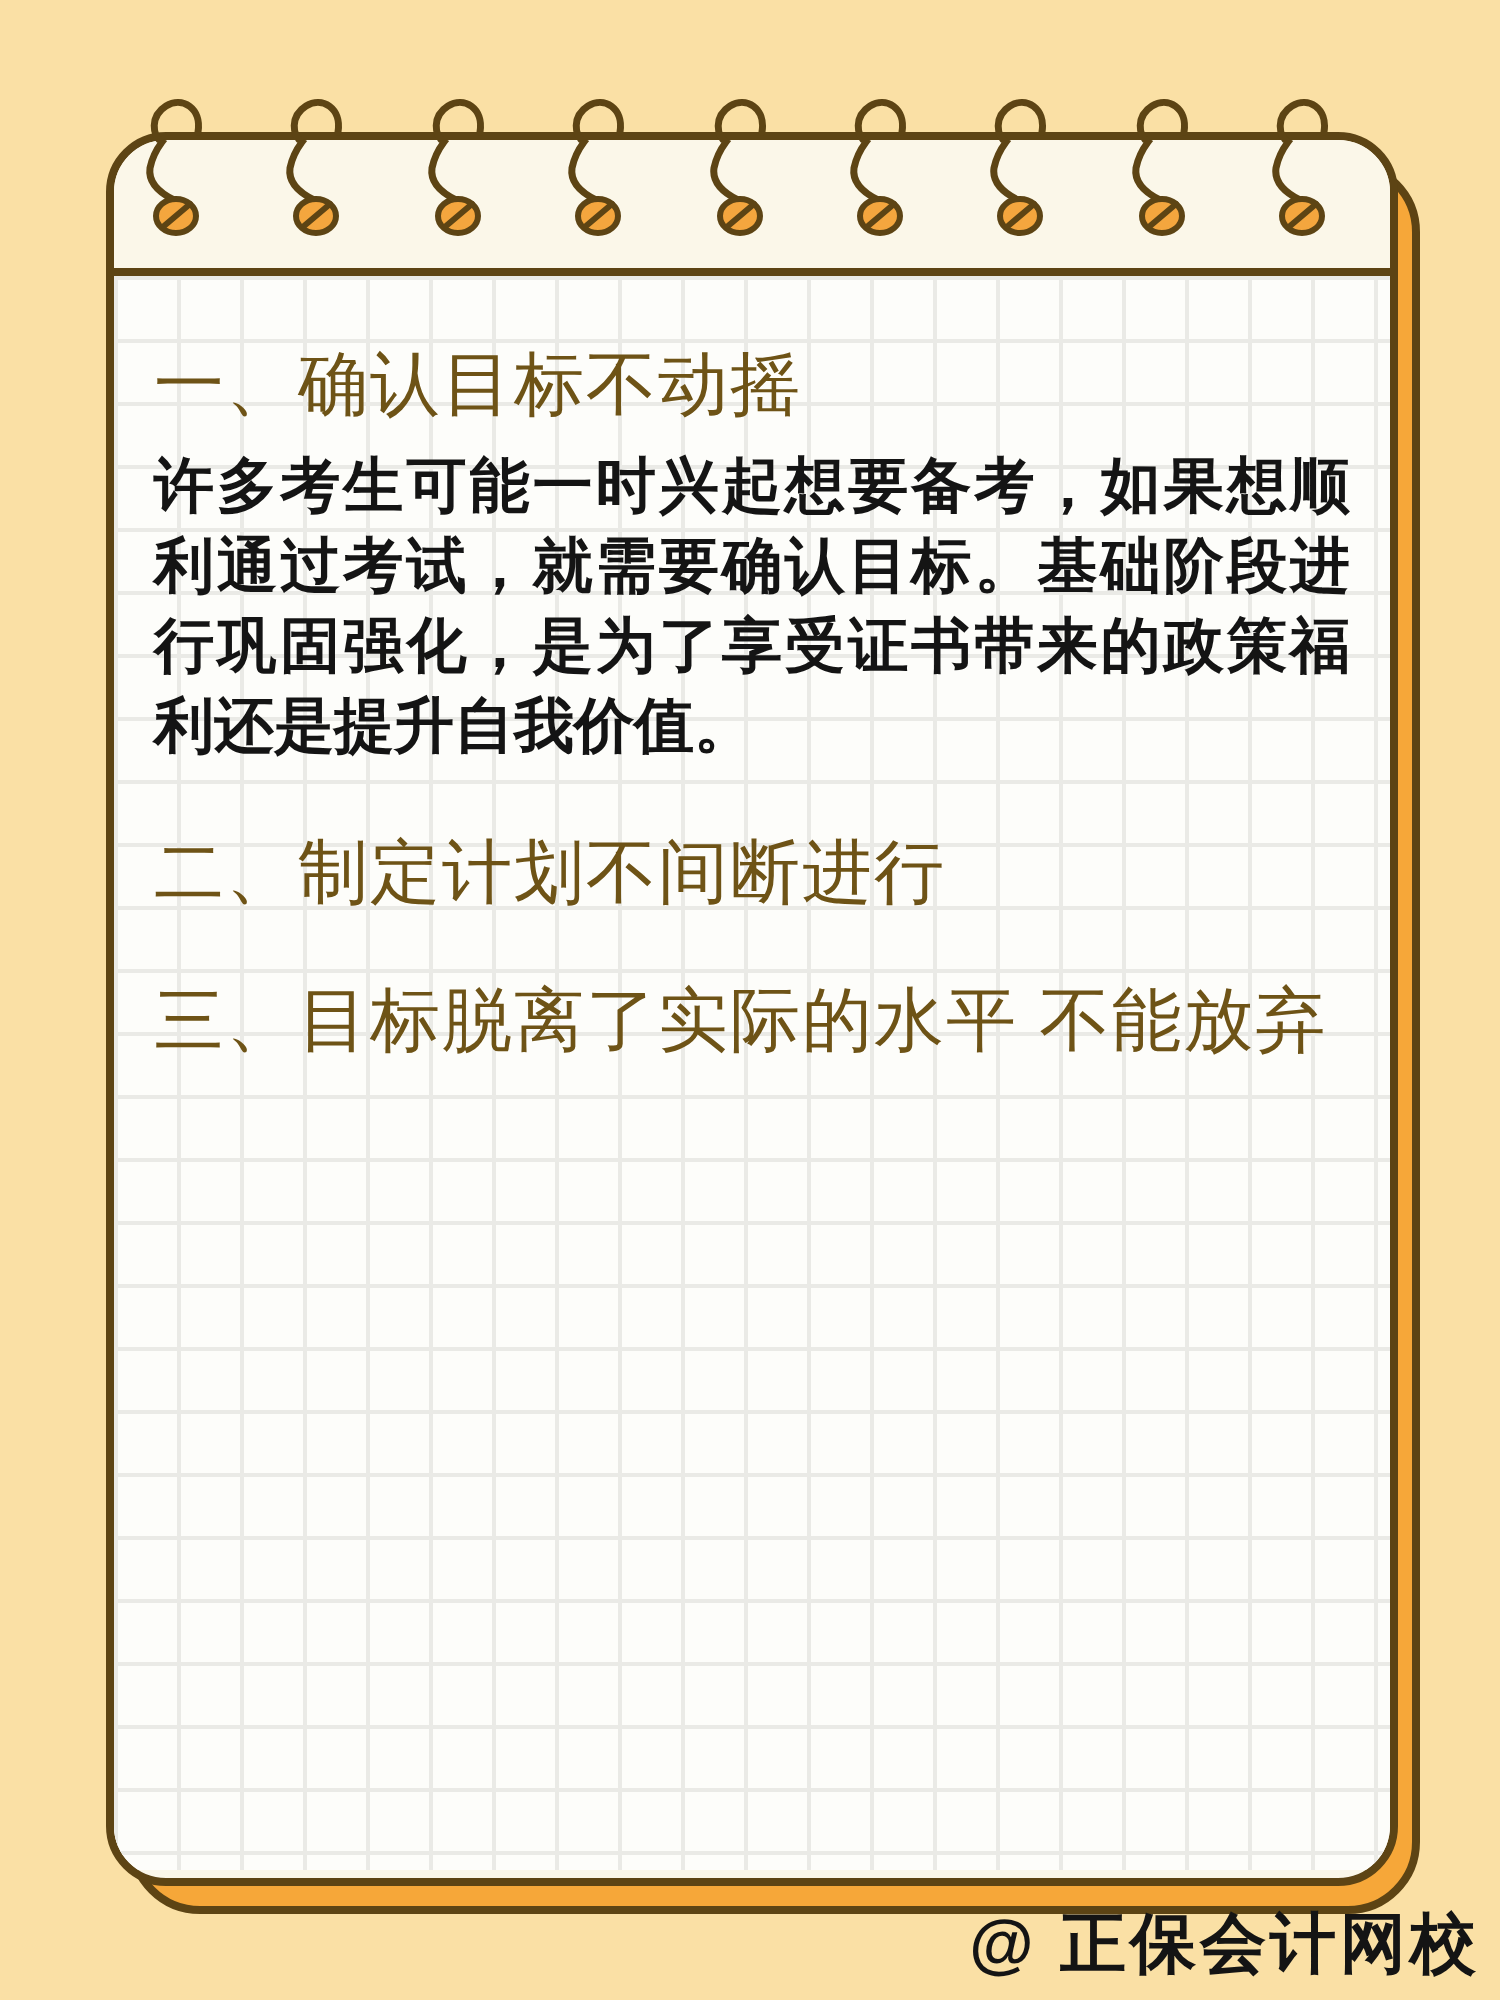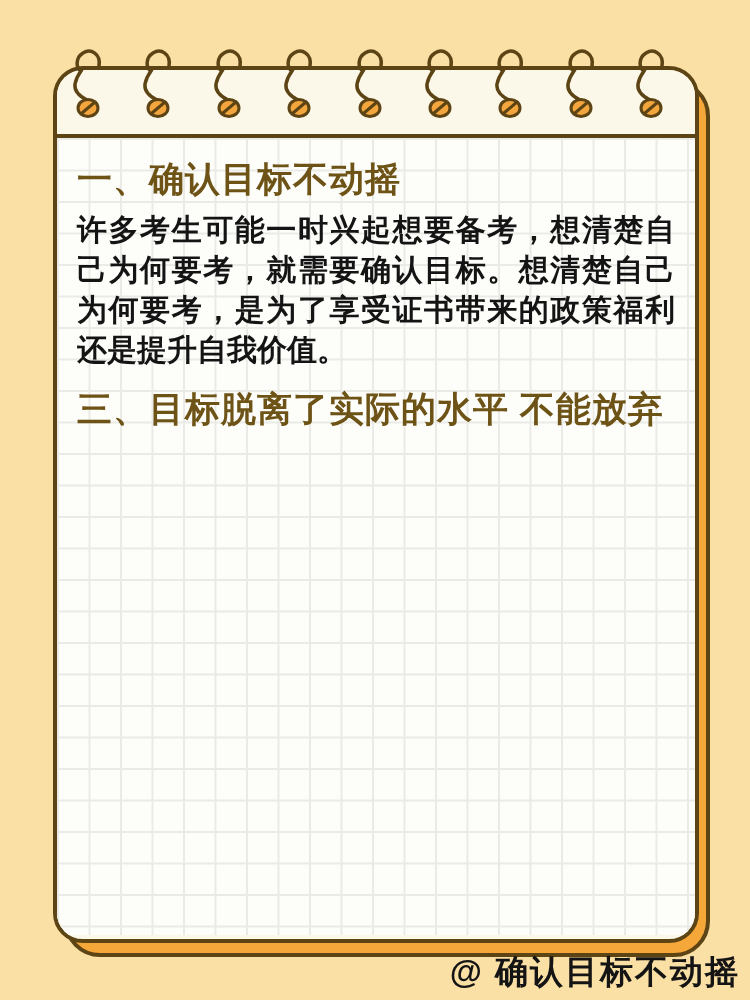--- a/index.html
+++ b/index.html
@@ -25,22 +25,22 @@
   .pad-header{height:68px;background:var(--card);border-bottom:4px solid var(--border);}
   .pad-body{
     position:relative;height:797px;padding:2px 20px;overflow:hidden;
     background-color:var(--body);
     background-image:
       linear-gradient(to right, var(--grid) 2px, transparent 2px),
       linear-gradient(to bottom, var(--grid) 2px, transparent 2px);
     background-size:31.5px 31.5px;
   }
   .sec-h{
-    font-size:35px;line-height:42px;font-weight:700;color:var(--heading);
-    margin:18px 0 0;letter-spacing:1px;
+    font-size:35px;line-height:42px;font-weight:400;color:var(--heading);
+    margin:32px 0 0;letter-spacing:1px;
   }
   .sec-p{
     font-size:30px;line-height:40px;font-weight:bold;color:var(--text);
     margin:10px 0 0;text-align:justify;line-break:anywhere;overflow-wrap:anywhere;
   }
   .rings{position:absolute;left:0;top:0;width:750px;height:130px;pointer-events:none;}
   .footer{
     position:absolute;top:950px;right:10px;
     font-size:33px;font-weight:900;color:var(--text);letter-spacing:2px;white-space:nowrap;
   }
@@ -50,22 +50,23 @@
 
 <div class="stage">
 
   <div class="pad-shadow"></div>
 
   <div class="pad">
     <div class="pad-header"></div>
     <div class="pad-body">
 
       <h2 class="sec-h">一、确认目标不动摇</h2>
-      <p class="sec-p">许多考生可能一时兴起想要备考，想清楚自己为何要考，就需要确认目标。想清楚自己为何要考，是为了享受证书带来的政策福利还是提升自我价值。</p>
+      <p class="sec-p">许多考生可能一时兴起想要备考，如果想顺利通过考试，就需要确认目标。基础阶段进行巩固强化，是为了享受证书带来的政策福利还是提升自我价值。</p>
 
+      <h2 class="sec-h">二、制定计划不间断进行</h2>
 
       <h2 class="sec-h">三、目标脱离了实际的水平 不能放弃</h2>
 
     </div>
   </div>
 
   <div class="rings" id="rings">
       <svg width="44" height="72" viewBox="0 0 44 72" style="position:absolute;top:46px;overflow:visible;left:66px">
         <path d="M 33 20 C 35 8 25 2 17 7 C 9 12 10 22 15 25 C 12 29 10 33 9 38 C 8 45 13 50 21 54" fill="none" stroke="#5D4414" stroke-width="3.5" stroke-linecap="round"></path>
         <ellipse cx="22" cy="62" rx="10" ry="8.5" fill="#F4A63E" stroke="#5D4414" stroke-width="3"></ellipse>
@@ -106,15 +107,15 @@
         <ellipse cx="22" cy="62" rx="10" ry="8.5" fill="#F4A63E" stroke="#5D4414" stroke-width="3"></ellipse>
         <line x1="16" y1="67" x2="29" y2="56" stroke="#5D4414" stroke-width="3" stroke-linecap="round"></line>
       </svg>
       <svg width="44" height="72" viewBox="0 0 44 72" style="position:absolute;top:46px;overflow:visible;left:629px">
         <path d="M 33 20 C 35 8 25 2 17 7 C 9 12 10 22 15 25 C 12 29 10 33 9 38 C 8 45 13 50 21 54" fill="none" stroke="#5D4414" stroke-width="3.5" stroke-linecap="round"></path>
         <ellipse cx="22" cy="62" rx="10" ry="8.5" fill="#F4A63E" stroke="#5D4414" stroke-width="3"></ellipse>
         <line x1="16" y1="67" x2="29" y2="56" stroke="#5D4414" stroke-width="3" stroke-linecap="round"></line>
       </svg>
     </div>
 
-  <div class="footer">@ 确认目标不动摇</div>
+  <div class="footer">@ 正保会计网校</div>
 
 </div>
 
 </body></html>

